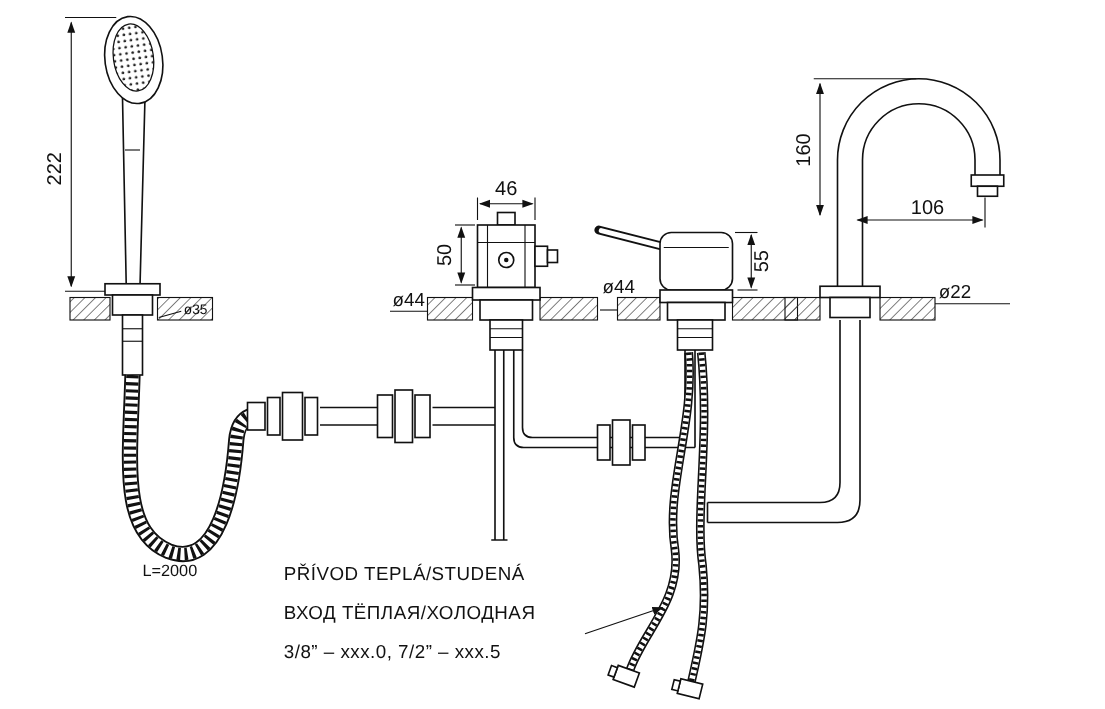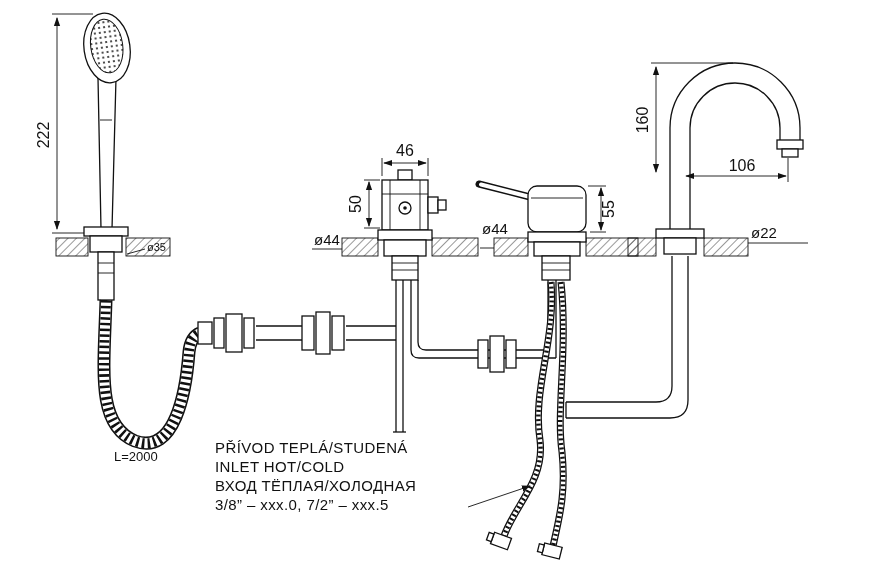--- a/index.html
+++ b/index.html
@@ -1,21 +1,21 @@
 <!DOCTYPE html>
 <html><head>
 <meta charset="utf-8">
 <style>
   html,body{margin:0;padding:0;background:#fff;}
   .canvas{position:relative;width:884px;height:567px;background:#ffffff;overflow:hidden;
           font-family:"Liberation Sans",sans-serif;}
   .canvas svg{position:absolute;left:0;top:0;}
   .notes{position:absolute;left:215px;top:438px;color:#111;
          font-size:15px;line-height:19px;letter-spacing:.4px;white-space:nowrap;}
-  .notes div{margin:0;}
+  .notes div{margin:12px;}
   svg text{fill:#111;font-family:"Liberation Sans",sans-serif;}
   .dim{font-size:16px;}
   .dia{font-size:15px;}
   .small{font-size:11px;}
   .len{font-size:13px;}
   .ln{stroke:#111;stroke-width:1.3;fill:none;}
   .thin{stroke:#111;stroke-width:.9;fill:none;}
   .part{fill:#fff;stroke:#111;stroke-width:1.3;}
   .hatch{fill:url(#hatch);stroke:#111;stroke-width:.9;}
 </style>
@@ -221,18 +221,17 @@
     <line class="ln" x1="566" y1="402" x2="566" y2="418"></line>
   </g>
 
   <g>
     <line class="thin" x1="468" y1="507" x2="530" y2="486" marker-end="url(#arr)"></line>
   </g>
 </svg>
 
 <div class="notes">
   <div>PŘÍVOD TEPLÁ/STUDENÁ</div>
-  <div>INLET HOT/COLD</div>
   <div>ВХОД ТЁПЛАЯ/ХОЛОДНАЯ</div>
   <div>3/8” – xxx.0, 7/2” – xxx.5</div>
 </div>
 
 </div>
 
 </body></html>

